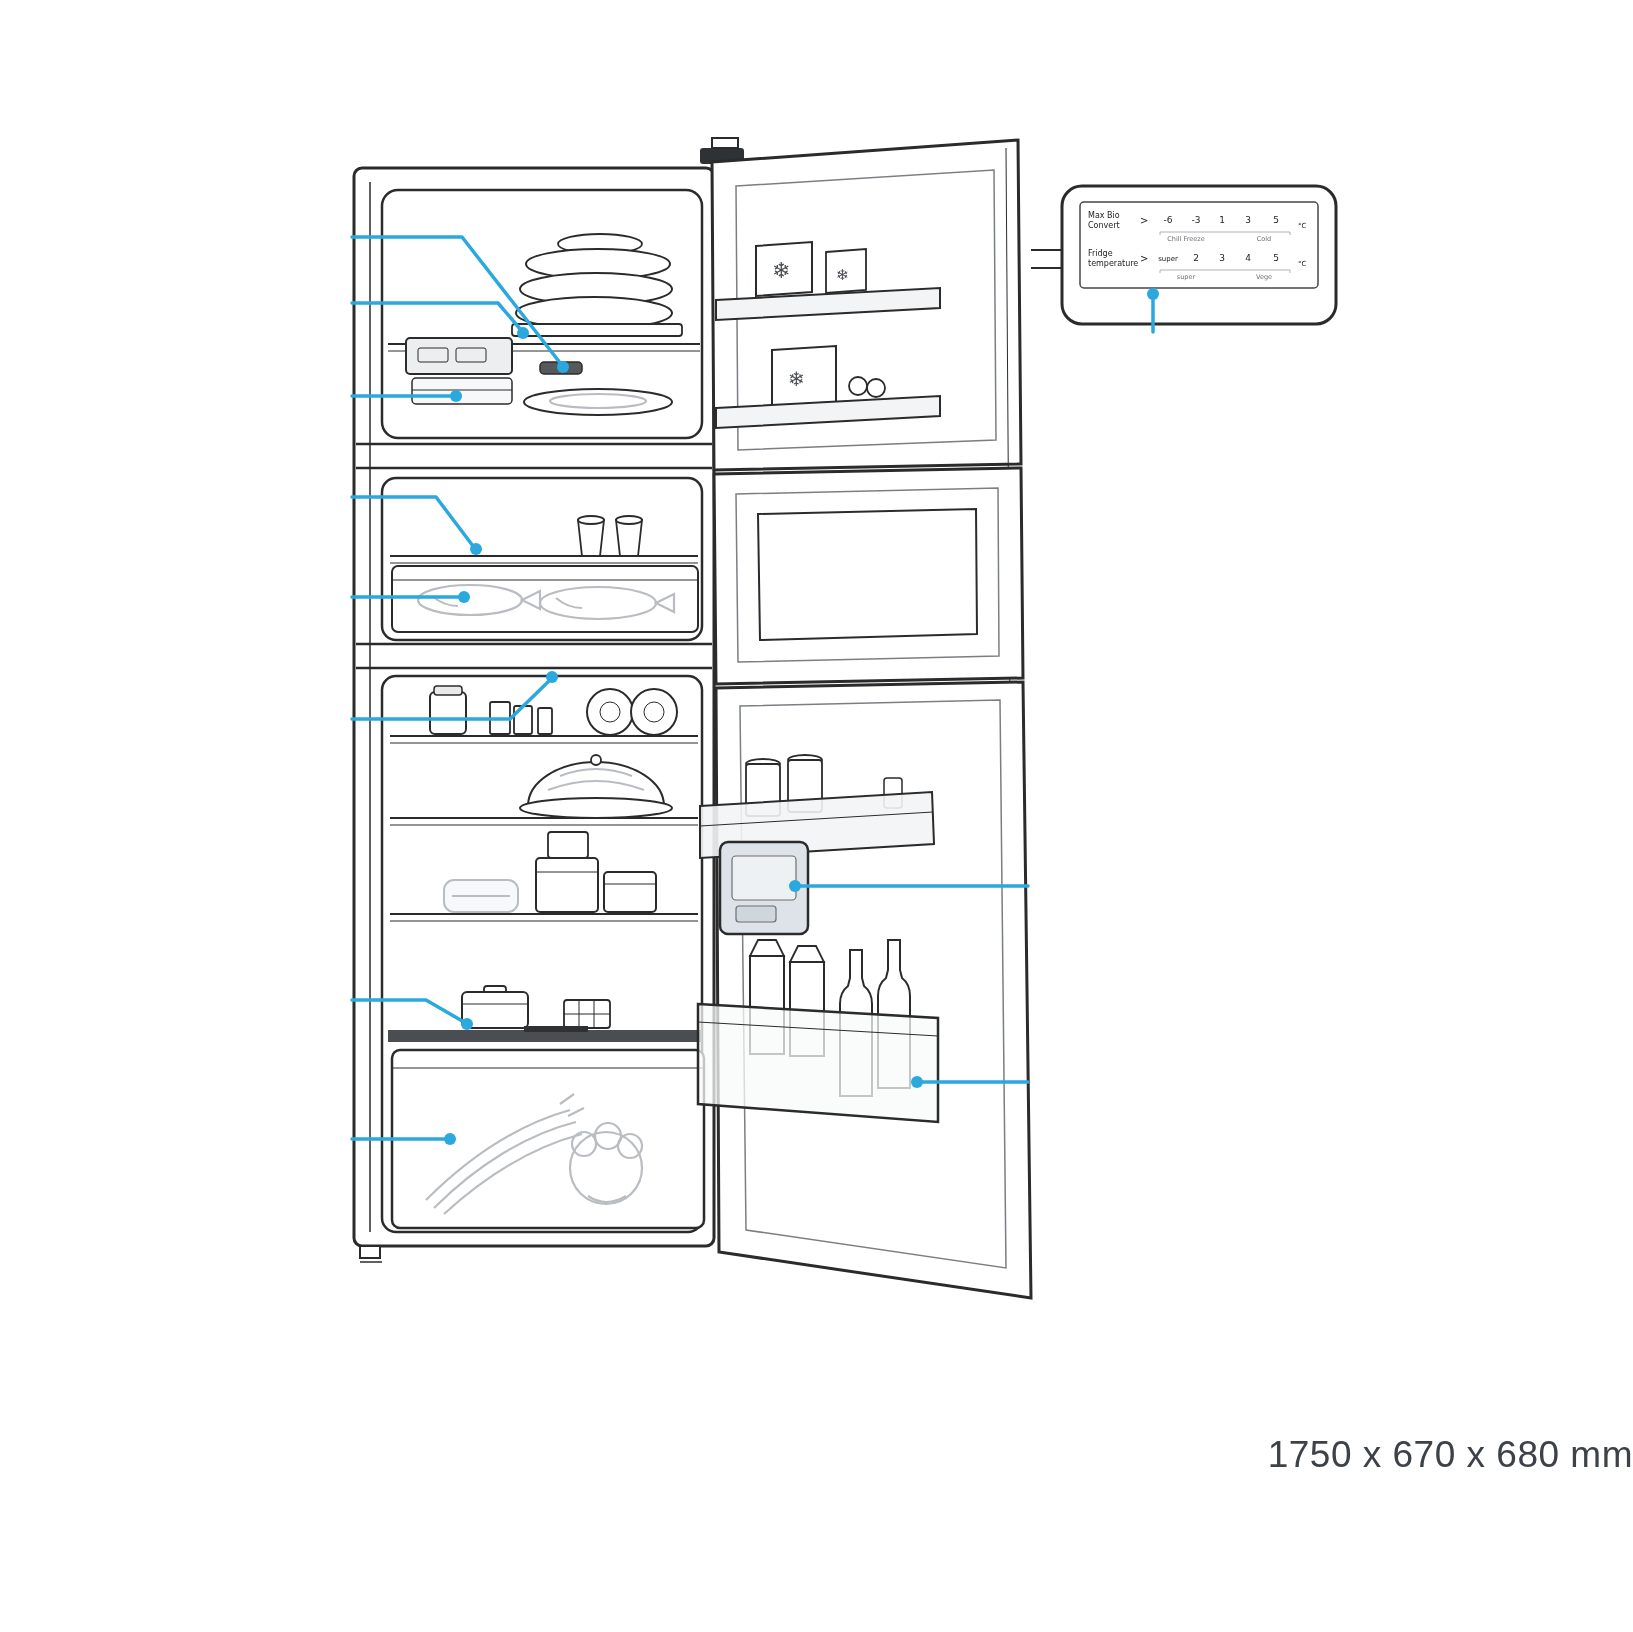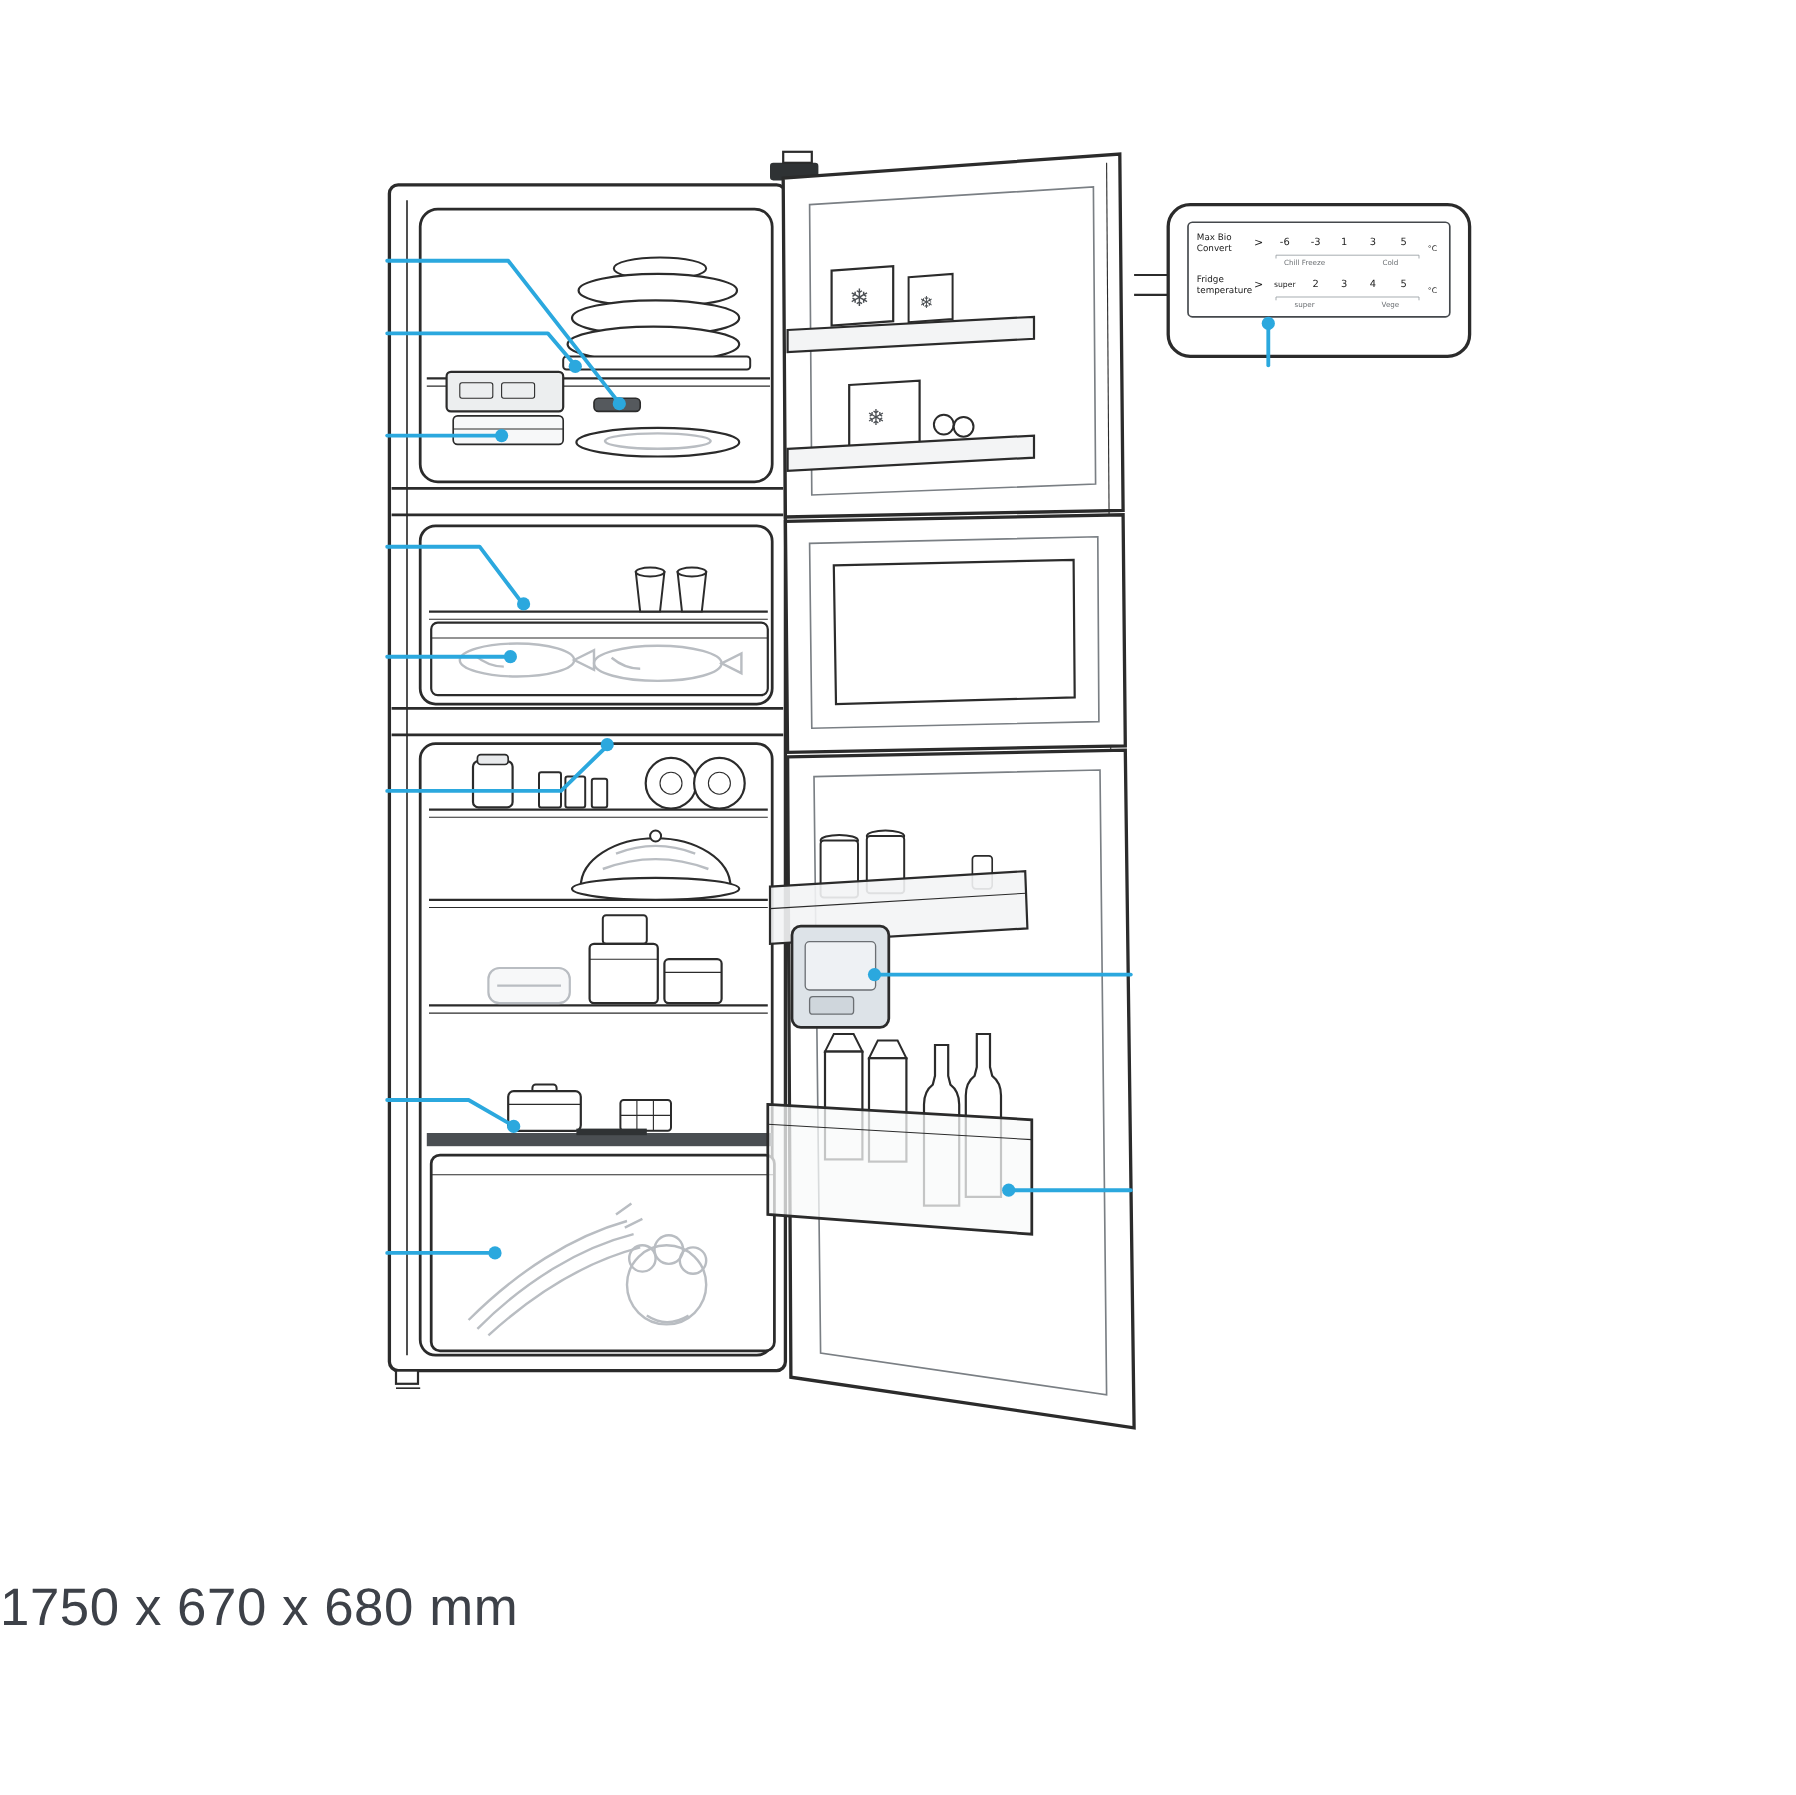--- a/index.html
+++ b/index.html
@@ -1,19 +1,19 @@
 <!DOCTYPE html>
 <html><head>
 <meta charset="utf-8">
 <style>
   html,body{margin:0;padding:0;background:#ffffff;}
   .canvas{position:relative;width:1633px;height:1632px;background:#ffffff;overflow:hidden;
           font-family:"Liberation Sans",sans-serif;}
-  .caption{position:absolute;top:1434px;left:0;width:100%;text-align:left;
-           font-size:48px;color:#3d4148;letter-spacing:.5px;}
+  .caption{position:absolute;top:1434px;left:0;width:100%;text-align:right;
+           font-size:37px;color:#3d4148;letter-spacing:.5px;}
   
   .s3 {stroke:#2b2b2b;stroke-width:3;fill:#ffffff;}
   .s25{stroke:#2b2b2b;stroke-width:2.5;fill:#ffffff;}
   .s2 {stroke:#2b2b2b;stroke-width:2;fill:#ffffff;}
   .s18{stroke:#2b2b2b;stroke-width:1.8;fill:#ffffff;}
   .s15{stroke:#2b2b2b;stroke-width:1.5;fill:none;}
   .s1 {stroke:#2b2b2b;stroke-width:1;fill:none;}
   .ln2{stroke:#2b2b2b;stroke-width:2;fill:none;}
   .gray{stroke:#7a7f84;stroke-width:1.5;fill:#ffffff;}
   .lt  {stroke:#b9bdc2;stroke-width:2.2;fill:none;}

